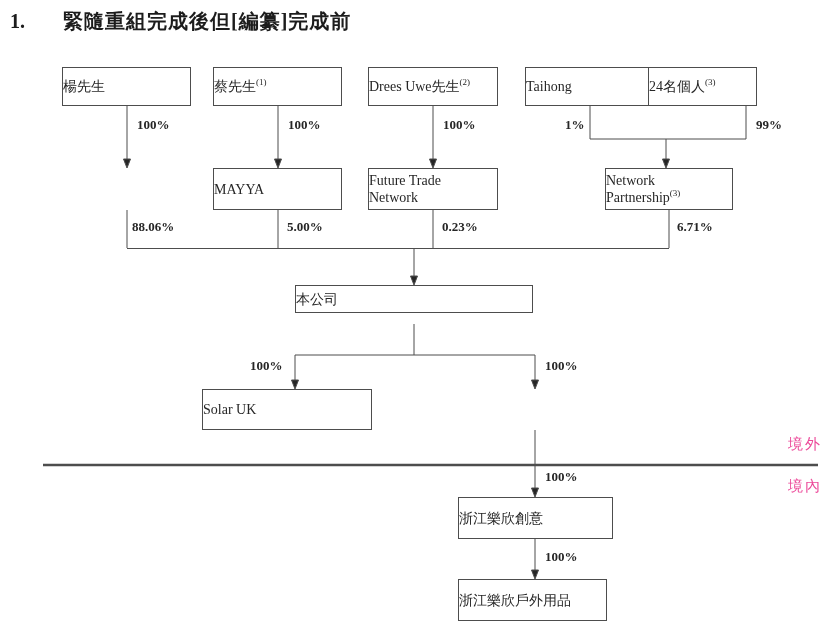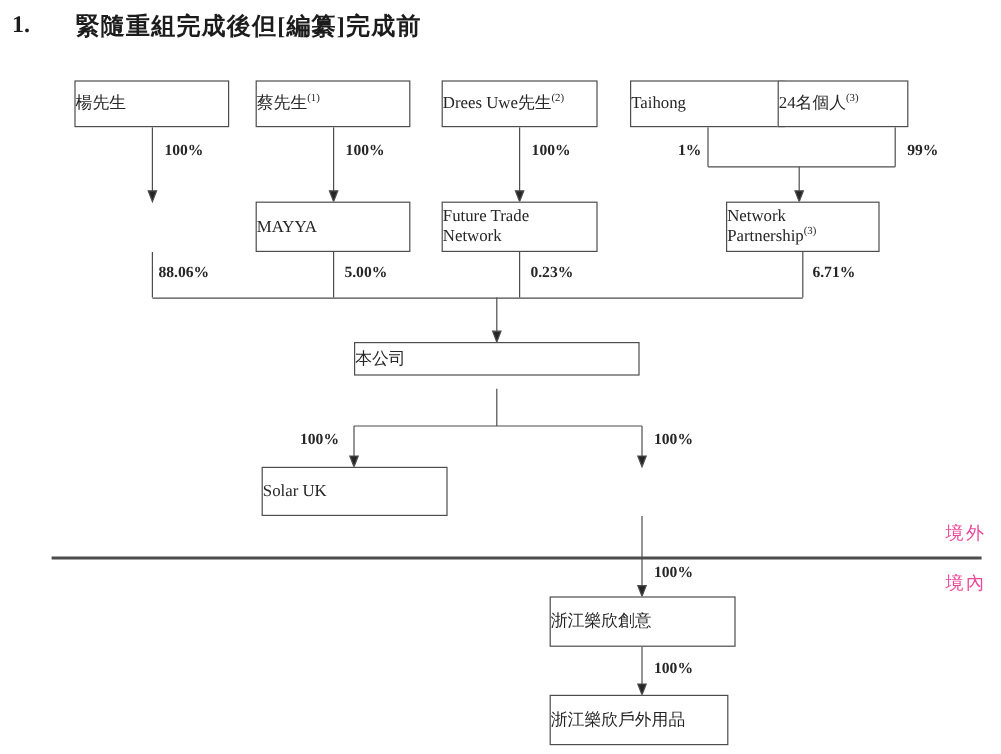--- a/index.html
+++ b/index.html
@@ -129,21 +129,21 @@
   <div class="pct" style="left:442px;top:219px">0.23%</div>
   <div class="pct" style="left:677px;top:219px">6.71%</div>
 
   <div class="box" style="left:295px;top:285px;width:238px;height:28px">
     <span>本公司</span>
   </div>
 
   <div class="pct" style="left:250px;top:358px">100%</div>
   <div class="pct" style="left:545px;top:358px">100%</div>
 
-  <div class="box" style="left:218px;top:389px;width:155px;height:41px">
+  <div class="box" style="left:202px;top:389px;width:170px;height:41px">
     <span>Solar UK</span>
   </div>
 
   <div class="region" style="left:788px;top:435px">境外</div>
   <div class="region" style="left:788px;top:477px">境內</div>
 
   <div class="pct" style="left:545px;top:469px">100%</div>
   <div class="box" style="left:458px;top:497px;width:155px;height:42px">
     <span>浙江樂欣創意</span>
   </div>

